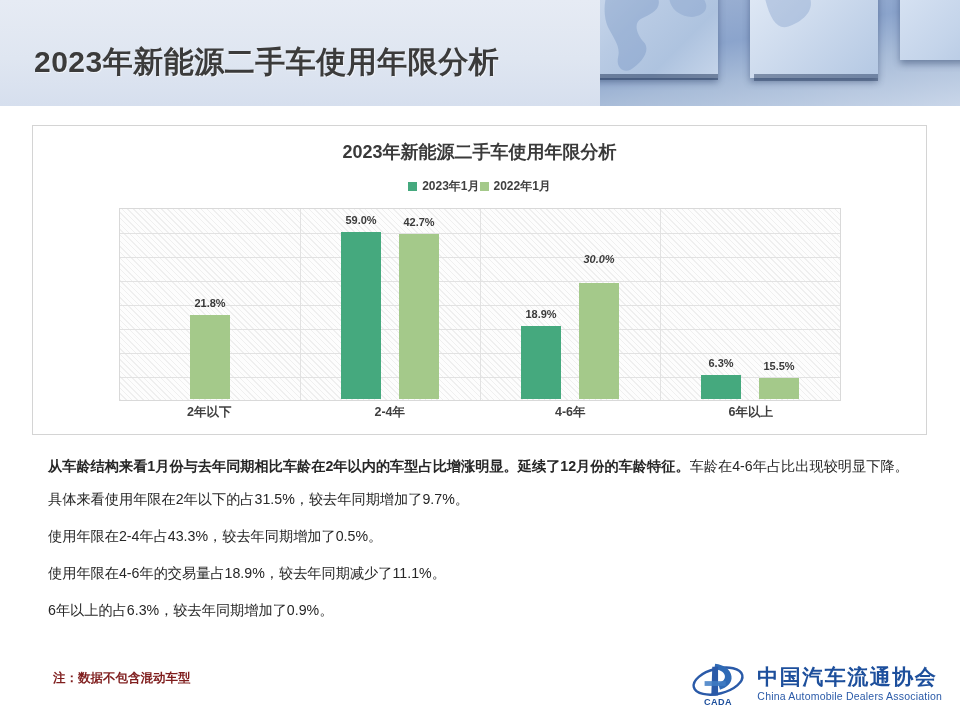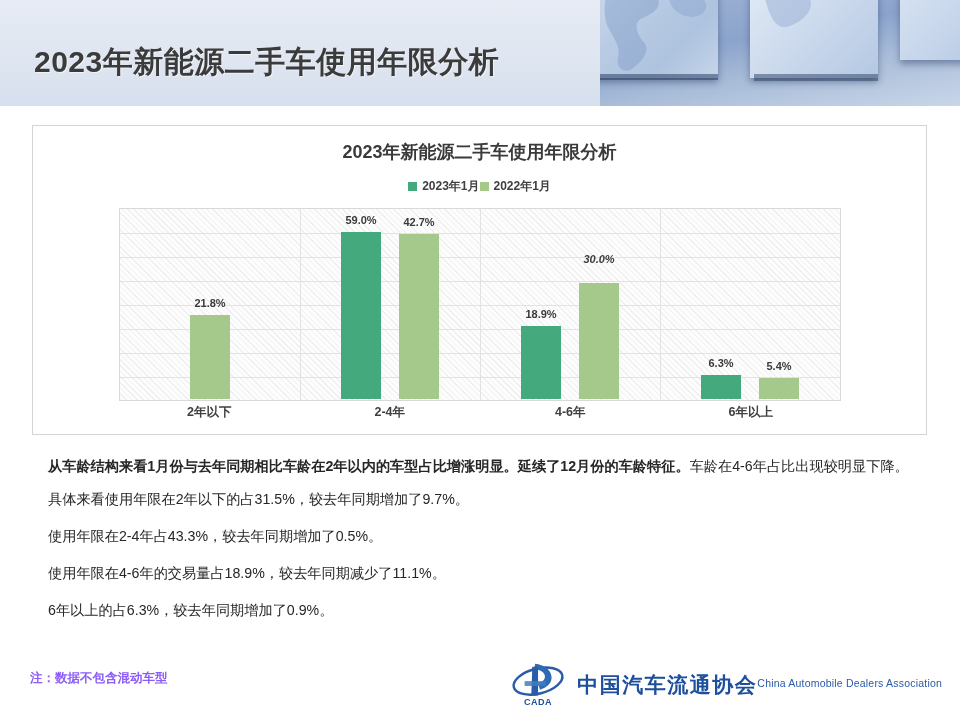--- a/index.html
+++ b/index.html
@@ -149,34 +149,34 @@
     margin: 0 0 14px 0;
     font-size: 14.2px;
     line-height: 1.62;
     color: #262626;
   }
   .copy p.para-lead { margin-bottom: 10px; }
   .copy .b { font-weight: bold; }
 
   .note {
     position:absolute;
-    left: 30px; top: 670px;
+    left: 53px; top: 670px;
     font-size: 12.5px;
     font-weight: bold;
-    color: #8b5cf6;
+    color: #7f1d1d;
   }
 
   
   .logo {
     position:absolute;
     right: 18px; bottom: 12px;
     display:flex; align-items:center; gap:9px;
   }
   .logo-mark { width: 58px; height: 48px; flex: none; }
-  .logo-text { display:flex; flex-direction:row; line-height:1; }
+  .logo-text { display:flex; flex-direction:column; line-height:1; }
   .logo-cn {
     font-size: 21px; font-weight: bold; color:#1d4f9c;
     letter-spacing: 1.5px;
   }
   .logo-en {
     margin-top: 4px;
     font-size: 10.5px; color:#2a5aa8; letter-spacing:0.2px;text-align:right;
   }
 </style>
 </head>
@@ -270,21 +270,21 @@
           <span class="bar" style="height:116px; background:#a4c98a;"></span>
         </div>
       </div>
 
       <div class="cat-group">
         <div class="bar-wrap">
           <span class="bar-label" style="bottom:30px;">6.3%</span>
           <span class="bar" style="height:24px; background:#45a97e;"></span>
         </div>
         <div class="bar-wrap">
-          <span class="bar-label" style="bottom:27px;">5.4%</span>
+          <span class="bar-label" style="bottom:27px;">15.5%</span>
           <span class="bar" style="height:21px; background:#a4c98a;"></span>
         </div>
       </div>
 
     </div>
   </div>
 
   <div class="x-axis-labels">
     <div>2年以下</div>
     <div>2-4年</div>

